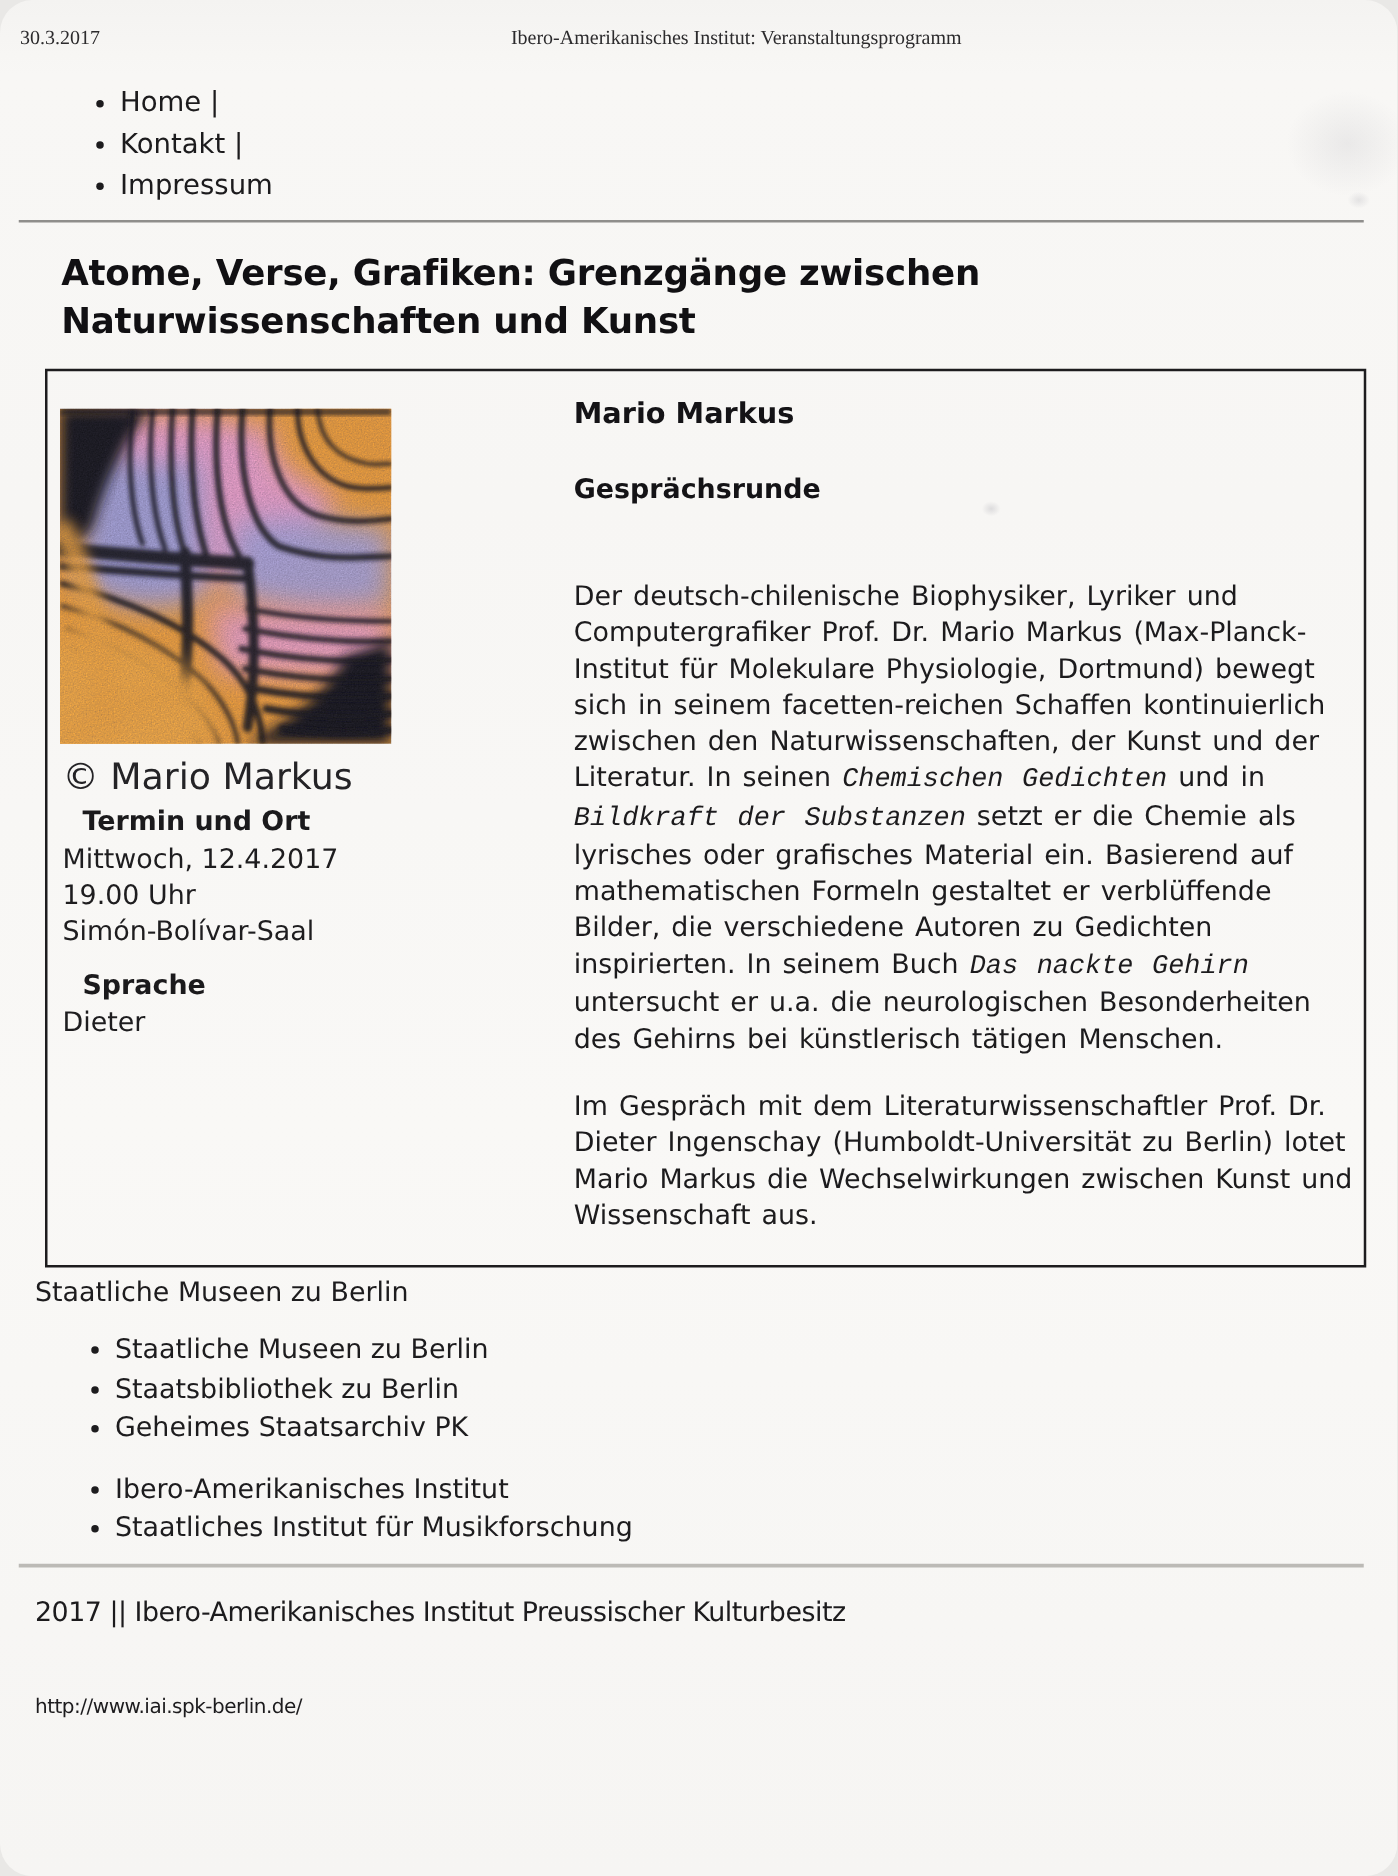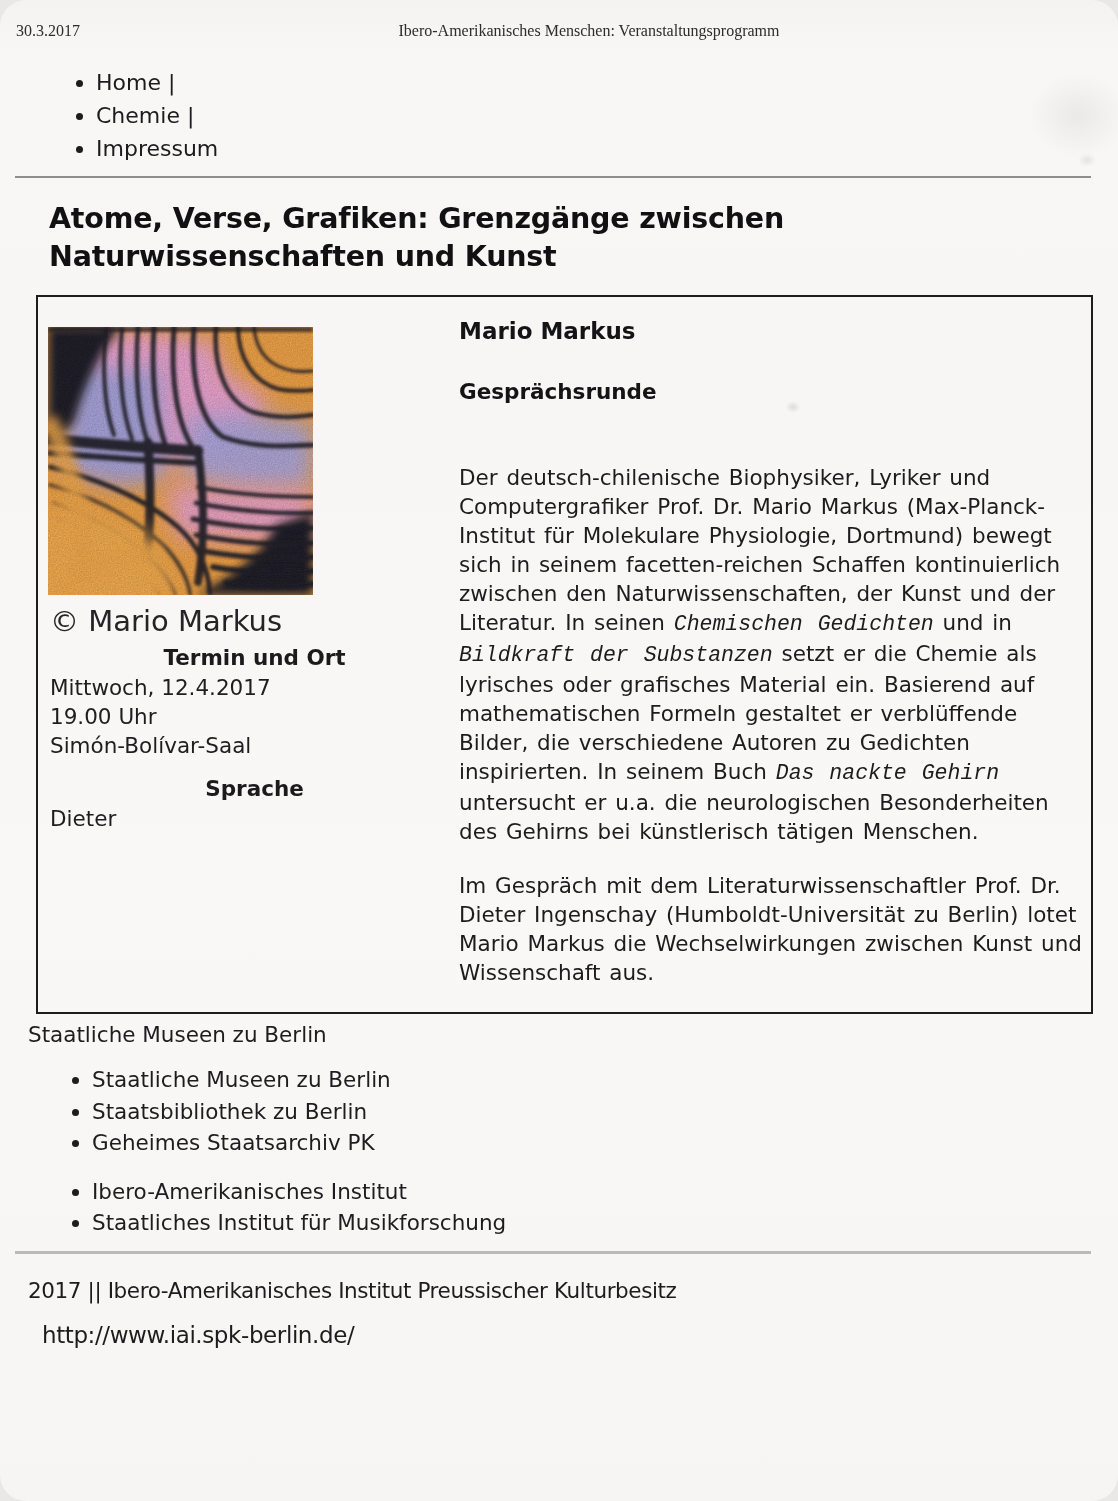--- a/index.html
+++ b/index.html
@@ -48,21 +48,21 @@
   h1.page-title span { display:block; }
   .event-box {
     position:absolute; top:295px; left:36px;
     width:1057px; height:719px;
     border:2px solid #1d1c1e;
   }
   .left-col { position:absolute; left:10px; top:30px; width:395px; }
   .artwork { width:265px; height:268px; display:block; }
   .artwork svg { display:block; }
   .art-caption { font-size:29px; margin-top:9px; margin-left:2px; color:#242326; }
-  .detail-heading { font-size:21.5px; font-weight:bold; margin-top:5px; margin-left:18px; line-height:30px;text-align:center; }
+  .detail-heading { font-size:21.5px; font-weight:bold; margin-top:5px; margin-left:18px; line-height:30px; }
   .detail-line { font-size:21.5px; margin-left:2px; line-height:29px; color:#1e1d1f; }
   .detail-location { }
   .detail-lang-head { margin-top:14px; }
   .right-col { position:absolute; left:421px; top:21px; width:632px; }
   .speaker-name { font-size:23px; font-weight:bold; color:#141316; }
   .event-type { font-size:21.5px; font-weight:bold; margin-top:35px; color:#141316; }
   .body-par {
     font-size:21.5px; line-height:29px; word-spacing:2px;
     color:#1c1b1d;
   }
@@ -71,33 +71,33 @@
   .body-par i { font-style:italic;font-family:Liberation Mono, monospace; }
   .inst-heading { position:absolute; top:1022px; left:28px; font-size:21.5px; color:#1d1c1e; }
   ul.inst-list { position:absolute; top:1064px; left:92px; list-style:disc; }
   ul.inst-list li { font-size:21.5px; line-height:31.5px; color:#1d1c1e; }
   ul.inst-list li.group-gap { margin-top:17px; }
   .rule-2 {
     position:absolute; top:1251px; left:15px; width:1076px;
     border:none; border-top:3px solid #bcbab6;
   }
   .footer-line-1 { position:absolute; top:1278px; left:28px; font-size:21.5px; letter-spacing:-0.4px; color:#1c1b1d; }
-  .footer-url    { position:absolute; top:1322px; left:28px; font-size:23px; letter-spacing:-0.4px; color:#1c1b1d;margin-left:14px; }
+  .footer-url    { position:absolute; top:1355px; left:28px; font-size:16px; letter-spacing:-0.4px; color:#1c1b1d; }
 </style>
 </head>
 <body>
 
 <div class="page">
 
   <div class="scan-date">30.3.2017</div>
-  <div class="scan-doc-title">Ibero-Amerikanisches Menschen: Veranstaltungsprogramm</div>
+  <div class="scan-doc-title">Ibero-Amerikanisches Institut: Veranstaltungsprogramm</div>
 
   <ul class="nav-list">
     <li>Home |</li>
-    <li>Chemie |</li>
+    <li>Kontakt |</li>
     <li>Impressum</li>
   </ul>
 
   <hr class="rule-1">
 
   <h1 class="page-title">
       <span>Atome, Verse, Grafiken: Grenzgänge zwischen</span>
       <span>Naturwissenschaften und Kunst</span>
     </h1>
 

